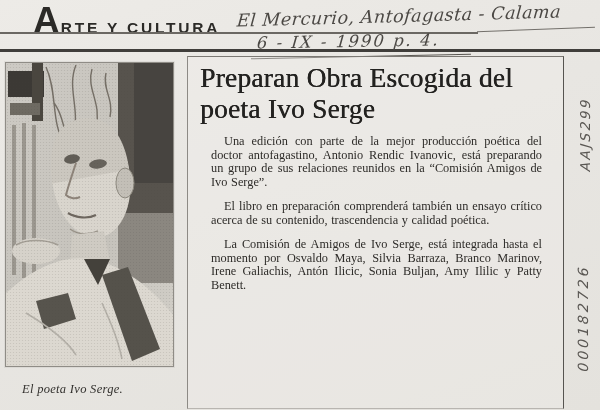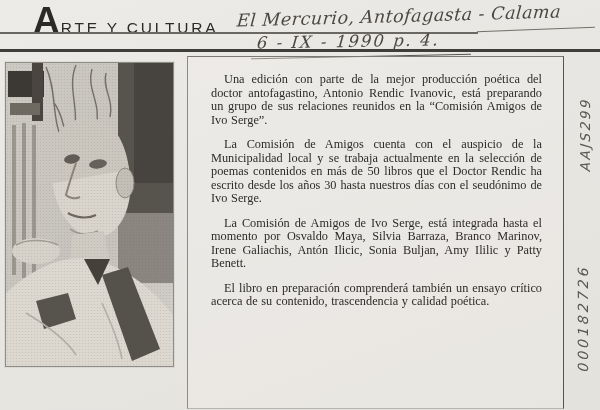--- a/index.html
+++ b/index.html
@@ -6,21 +6,21 @@
   body{width:600px;height:410px;overflow:hidden;background:#d8d6d2;}
   #canvas{
     position:relative;width:600px;height:410px;
     background:linear-gradient(160deg,#edebe7 0%,#e8e6e2 45%,#e4e2dd 100%);
     font-family:"Liberation Serif", serif;color:#2e2c29;
   }
   
   .masthead{position:absolute;left:33px;top:2px;display:flex;align-items:baseline;
     font-family:"Liberation Sans", sans-serif;color:#2b2a27;}
   .masthead .initial{font-size:37px;font-weight:bold;line-height:1;letter-spacing:0;}
-  .masthead .rest{font-size:15.5px;font-weight:normal;letter-spacing:2.8px;padding-left:1px;}
+  .masthead .rest{font-size:15.5px;font-weight:bold;letter-spacing:2.8px;padding-left:1px;}
   .rule-thin{position:absolute;left:0;top:32px;width:478px;height:2px;background:#6b6863;}
   .rule-hand-ext{position:absolute;left:477px;top:29px;width:118px;height:1.4px;background:#726f6a;
     transform:rotate(-2.2deg);}
   .rule-thick{position:absolute;left:0;top:49px;width:600px;height:2.6px;background:#403e3b;}
   .rule-date{position:absolute;left:251px;top:56px;width:220px;height:1.4px;background:#5a5752;
     transform:rotate(-1.2deg);}
   
   .hand{position:absolute;font-family:"DejaVu Serif", serif;font-style:italic;color:#4b4844;
     white-space:nowrap;}
   .hand-source{left:237px;top:6px;font-size:17.5px;transform:rotate(-1.6deg) skewX(-6deg);
@@ -129,23 +129,24 @@
       <path d="M10,182 C20,176 40,176 52,182" fill="none" stroke="#a39e95" stroke-width="1.5"></path>
 
       <g stroke="#b4b0a8" stroke-width="1.6" fill="none">
         <path d="M20,250 C40,262 60,276 70,292"></path>
         <path d="M96,240 C104,258 112,276 116,296"></path>
       </g>
 
       <rect width="167" height="303" fill="url(#ht)" opacity="0.15"></rect>
     </svg>
   </div>
+  <div class="caption">El poeta Ivo Serge.</div>
 
   <div class="clipping">
+    <h1 class="headline">Preparan Obra Escogida del poeta Ivo Serge</h1>
     <div class="bodycopy">
       <p>Una edición con parte de la mejor producción poética del doctor antofagastino, Antonio Rendic Ivanovic, está preparando un grupo de sus relaciones reunidos en la “Comisión Amigos de Ivo Serge”.</p>
-      <p>La Comisión de Amigos cuenta con el auspicio de la Municipalidad local y se trabaja actualmente en la selección de poemas contenidos en más de 50 libros que el Doctor Rendic ha escrito desde los años 30 hasta nuestros días con el seudónimo de Ivo Serge.</p>
+      <p>El libro en preparación comprenderá también un ensayo crítico acerca de su contenido, trascendencia y calidad poética.</p>
       <p>La Comisión de Amigos de Ivo Serge, está integrada hasta el momento por Osvaldo Maya, Silvia Barraza, Branco Marinov, Irene Galiachis, Antón Ilicic, Sonia Buljan, Amy Ililic y Patty Benett.</p>
-      <p>El libro en preparación comprenderá también un ensayo crítico acerca de su contenido, trascendencia y calidad poética.</p>
     </div>
   </div>
 
 </div>
 
 </body></html>

